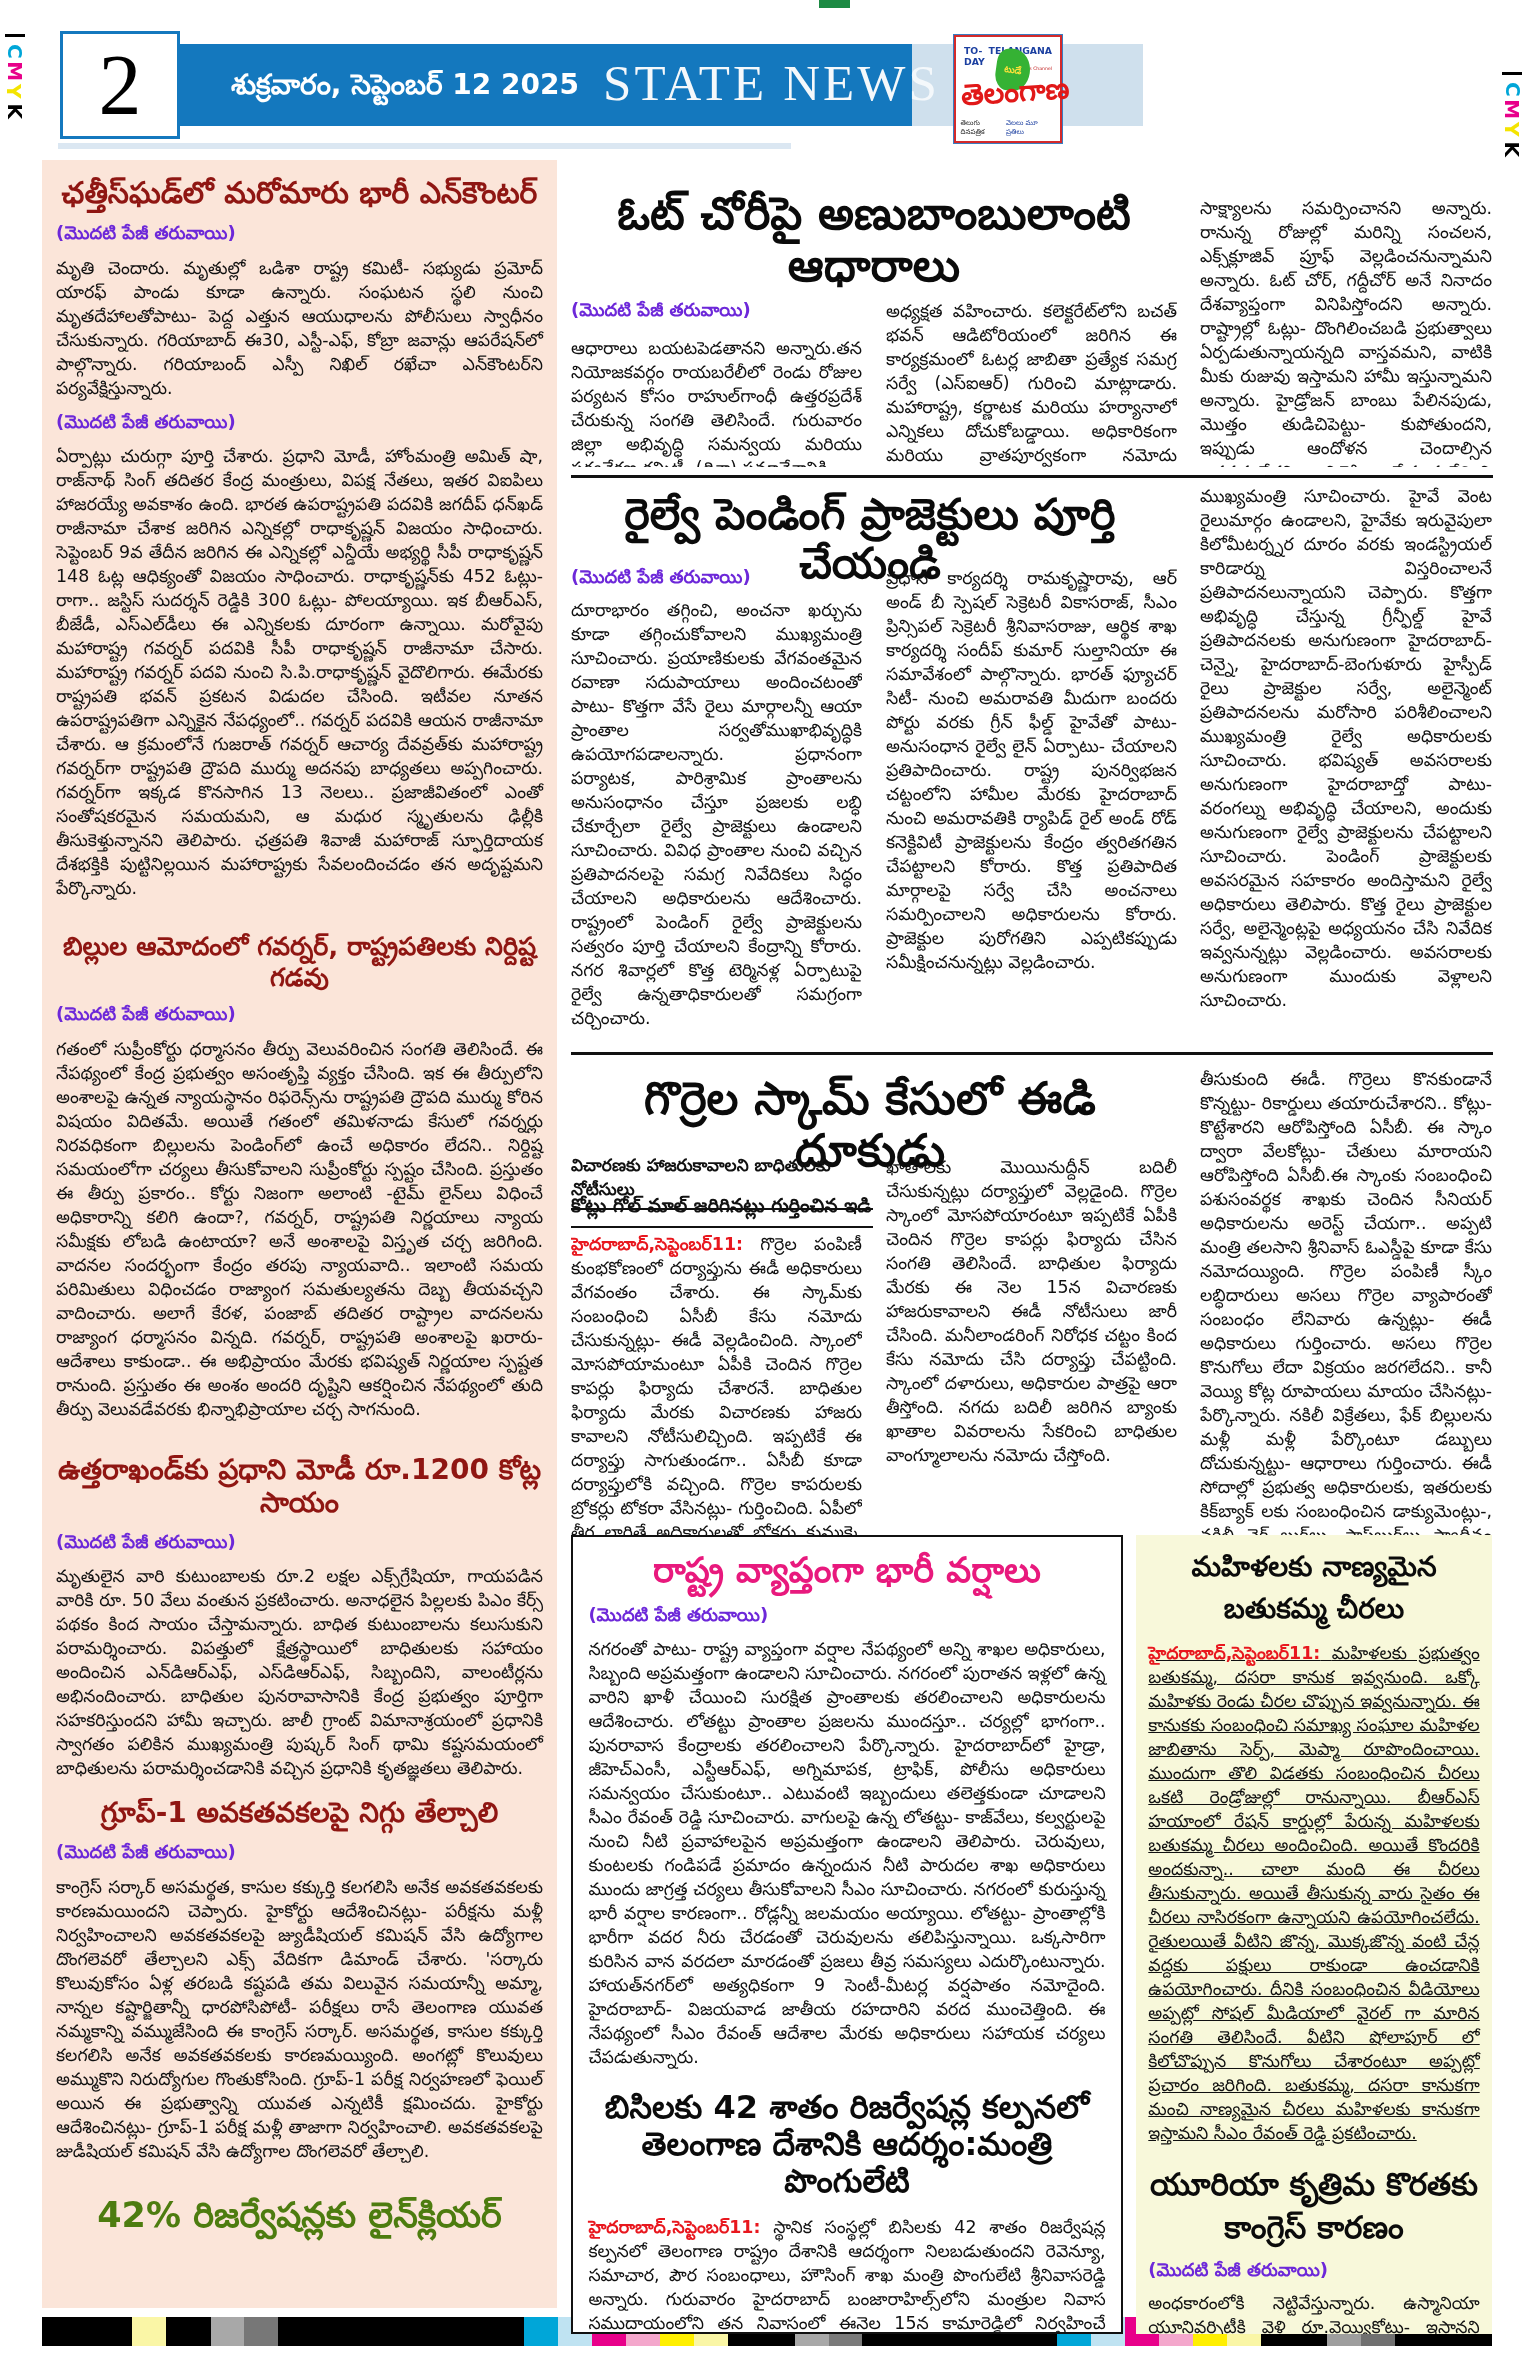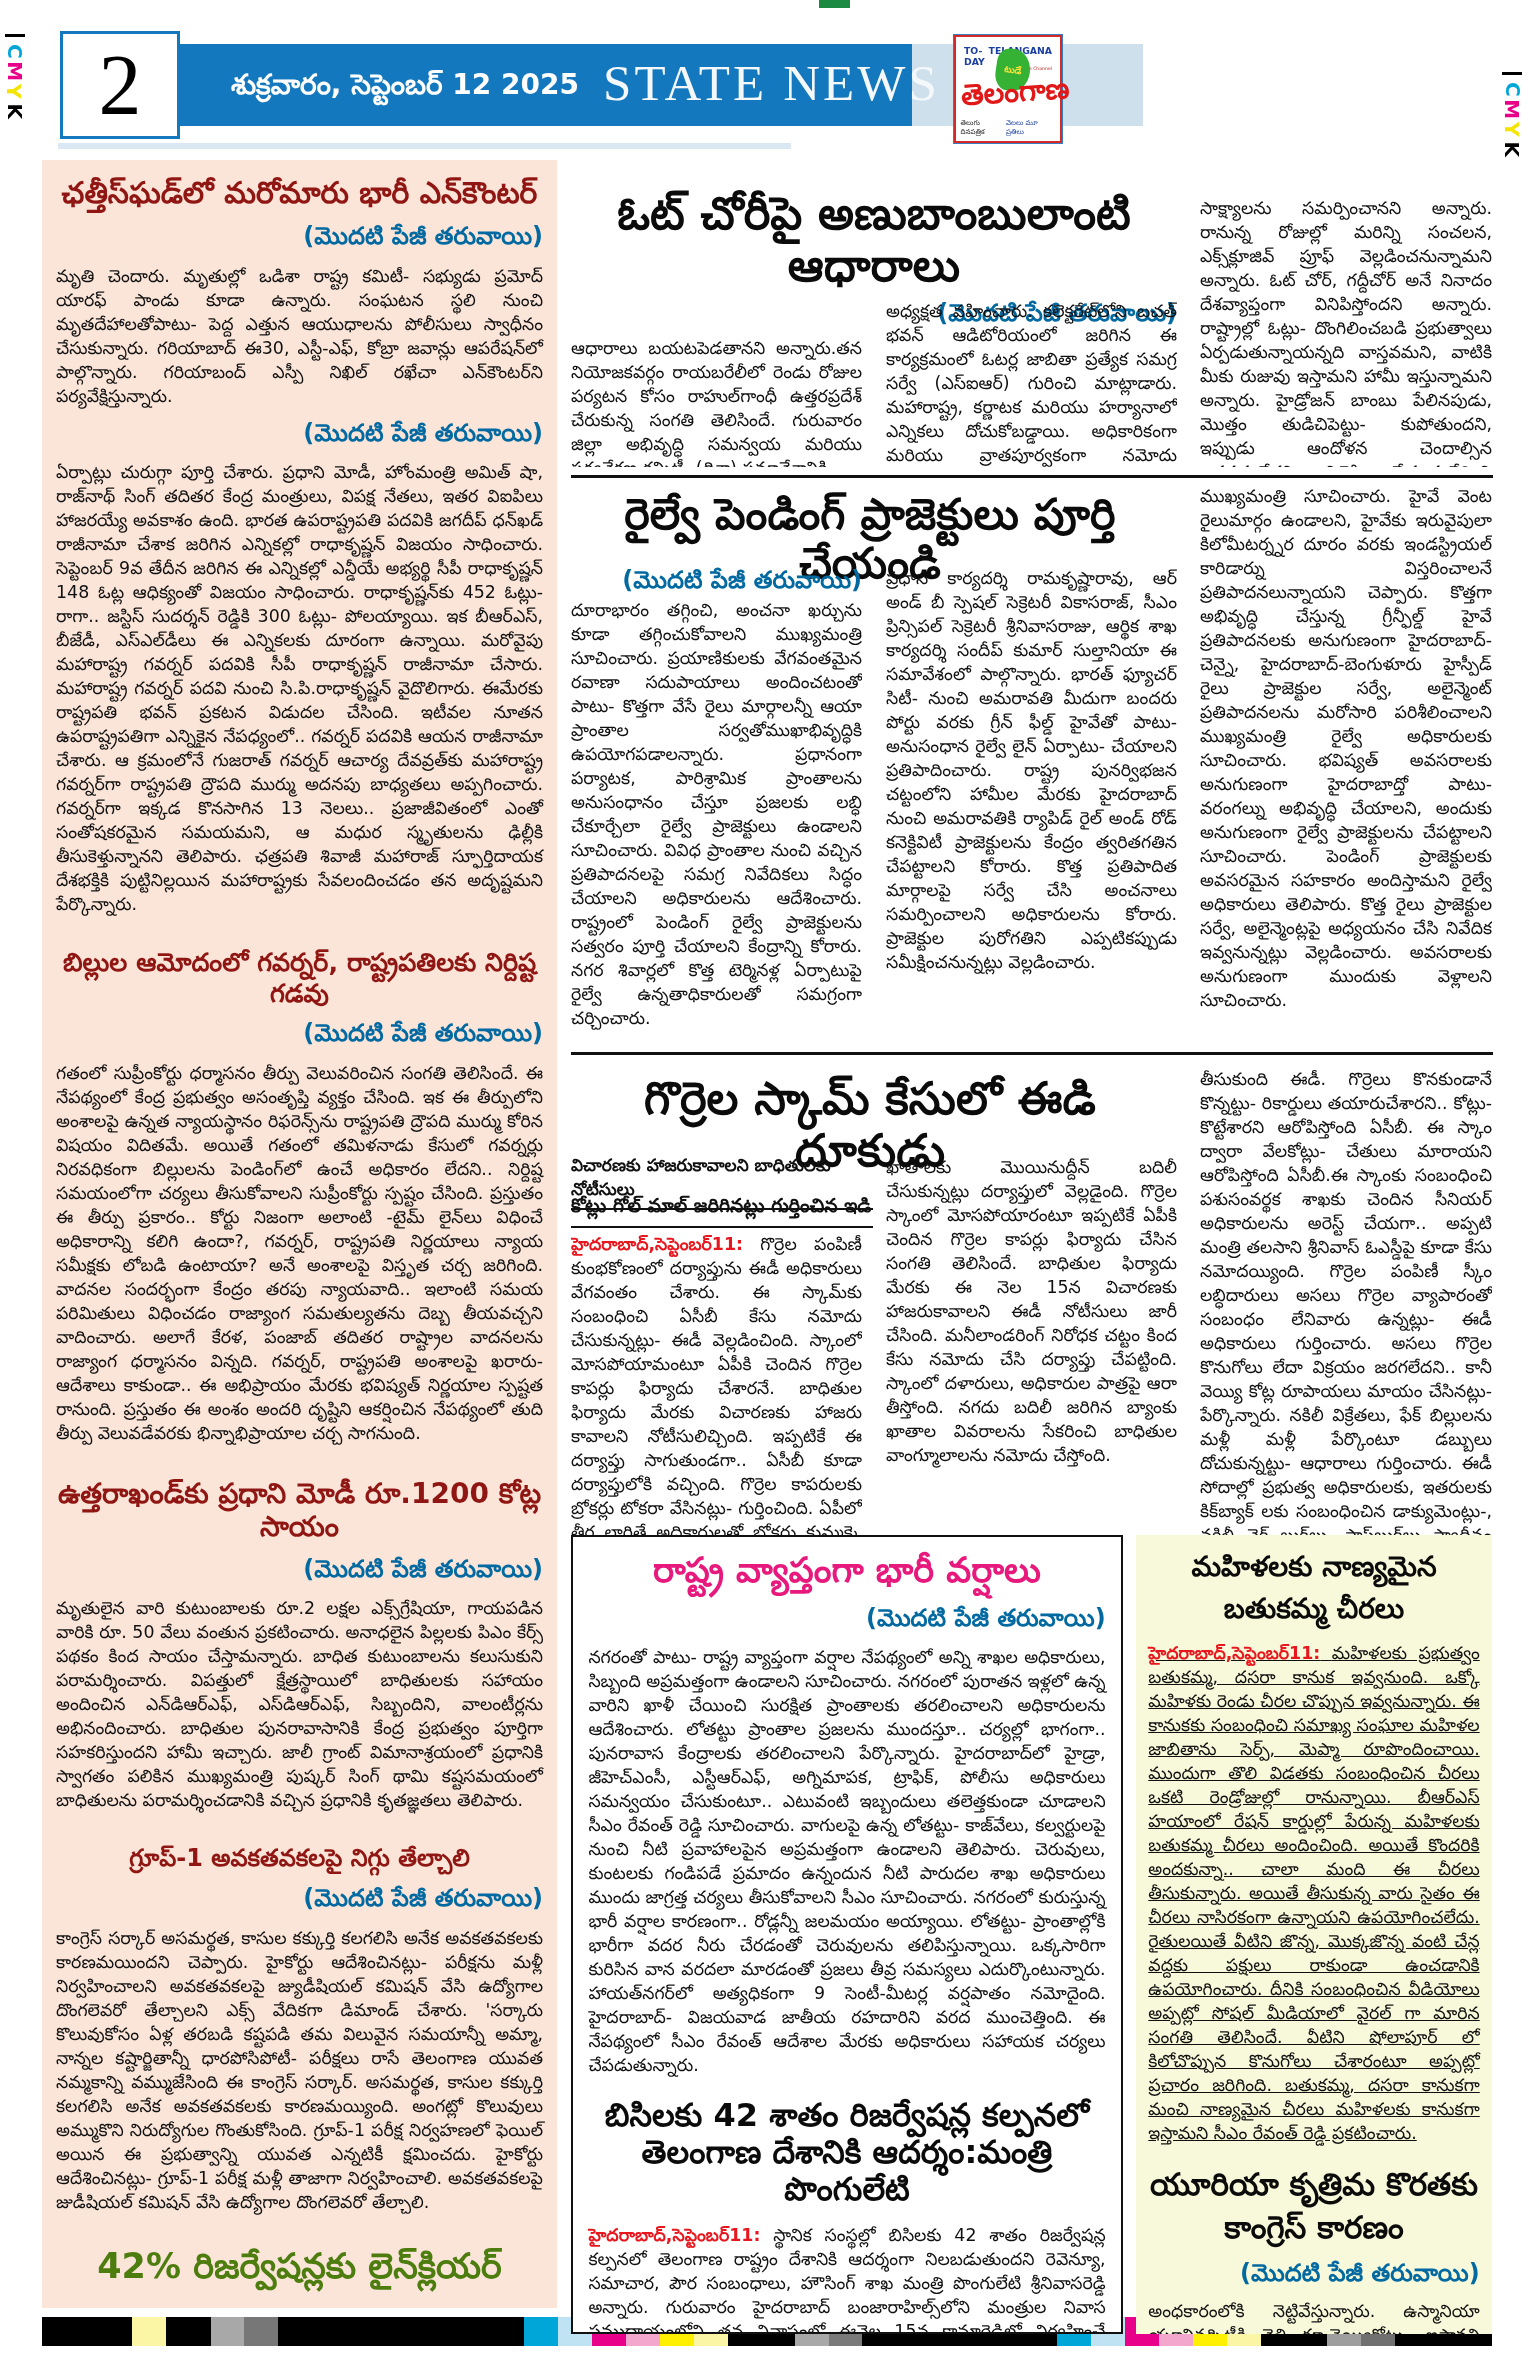--- a/index.html
+++ b/index.html
@@ -29,21 +29,21 @@
   .logo-row{display:flex;justify-content:space-between;font-size:9.3px;font-weight:bold;color:#1b3fa0;}
   .logo-tag{text-align:right;font-size:4.6px;color:#c02020;line-height:1;}
   .logo-map{position:absolute;left:40px;top:12.3px;width:34px;height:42px;background:#35b234;
             border-radius:40% 60% 55% 45%;transform:rotate(8deg);display:flex;align-items:center;justify-content:center;}
   .logo-map span{color:#ffe23a;font-size:9.3px;font-weight:bold;}
   .logo-script{position:absolute;left:4.6px;top:40px;width:96px;text-align:center;color:#e11818;
                font-size:29px;font-weight:bold;line-height:1.1;transform:rotate(-4deg);}
   .logo-bot{position:absolute;left:4.6px;bottom:3.9px;width:97px;display:flex;justify-content:space-between;font-size:7px;}
   .logo-bot .l{color:#222;} .logo-bot .r{color:#1b3fa0;}
   
-  .sub{font-weight:bold;font-size:24px;text-align:right;color:#0369a1;}
+  .sub{font-weight:bold;font-size:18px;text-align:left;color:#6d28d9;}
   .body-t{font-size:17.4px;line-height:24px;text-align:justify;color:#101010;}
   .dl{color:#e8171e;font-weight:bold;}
   
   .leftcol{position:absolute;left:42px;top:160px;width:515px;height:2148px;background:#fbe5d9;
            box-sizing:border-box;padding:10.8px 14px;overflow:hidden;}
   .lhl{color:#8f1612;font-weight:bold;text-align:center;line-height:1.2;}
   .lhl.black{color:#4d7c0f;}
   
   #mid{position:absolute;left:571px;top:150px;width:922px;height:2198px;margin-top:32px;}
   .abs{position:absolute;box-sizing:border-box;overflow:hidden;}
@@ -137,21 +137,21 @@
     <div class="body-t">ఏర్పాట్లు చురుగ్గా పూర్తి చేశారు. ప్రధాని మోడీ, హోంమంత్రి అమిత్ షా, రాజ్‌నాథ్ సింగ్ తదితర కేంద్ర మంత్రులు, విపక్ష నేతలు, ఇతర విఐపిలు హాజరయ్యే అవకాశం ఉంది. భారత ఉపరాష్ట్రపతి పదవికి జగదీప్ ధన్‌ఖడ్ రాజీనామా చేశాక జరిగిన ఎన్నికల్లో రాధాకృష్ణన్ విజయం సాధించారు. సెప్టెంబర్ 9వ తేదీన జరిగిన ఈ ఎన్నికల్లో ఎన్డీయే అభ్యర్థి సీపీ రాధాకృష్ణన్ 148 ఓట్ల ఆధిక్యంతో విజయం సాధించారు. రాధాకృష్ణన్‌కు 452 ఓట్లు- రాగా.. జస్టిస్ సుదర్శన్ రెడ్డికి 300 ఓట్లు- పోలయ్యాయి. ఇక బీఆర్ఎస్, బీజేడీ, ఎస్ఎల్‌డీలు ఈ ఎన్నికలకు దూరంగా ఉన్నాయి. మరోవైపు మహారాష్ట్ర గవర్నర్ పదవికి సీపీ రాధాకృష్ణన్ రాజీనామా చేసారు. మహారాష్ట్ర గవర్నర్ పదవి నుంచి సి.పి.రాధాకృష్ణన్ వైదొలిగారు. ఈమేరకు రాష్ట్రపతి భవన్ ప్రకటన విడుదల చేసింది. ఇటీవల నూతన ఉపరాష్ట్రపతిగా ఎన్నికైన నేపధ్యంలో.. గవర్నర్ పదవికి ఆయన రాజీనామా చేశారు. ఆ క్రమంలోనే గుజరాత్ గవర్నర్ ఆచార్య దేవవ్రత్‌కు మహారాష్ట్ర గవర్నర్‌గా రాష్ట్రపతి ద్రౌపది ముర్ము అదనపు బాధ్యతలు అప్పగించారు. గవర్నర్‌గా ఇక్కడ కొనసాగిన 13 నెలలు.. ప్రజాజీవితంలో ఎంతో సంతోషకరమైన సమయమని, ఆ మధుర స్మృతులను ఢిల్లీకి తీసుకెళ్తున్నానని తెలిపారు. ఛత్రపతి శివాజీ మహారాజ్ స్ఫూర్తిదాయక దేశభక్తికి పుట్టినిల్లయిన మహారాష్ట్రకు సేవలందించడం తన అదృష్టమని పేర్కొన్నారు.</div>
 
     <div class="lhl" style="font-size:25.4px;margin-top:31px;">బిల్లుల ఆమోదంలో గవర్నర్, రాష్ట్రపతిలకు నిర్దిష్ట గడవు</div>
     <div class="sub" style="margin:10.8px 0 7.7px;">(మొదటి పేజీ తరువాయి)</div>
     <div class="body-t">గతంలో సుప్రీంకోర్టు ధర్మాసనం తీర్పు వెలువరించిన సంగతి తెలిసిందే. ఈ నేపథ్యంలో కేంద్ర ప్రభుత్వం అసంతృప్తి వ్యక్తం చేసింది. ఇక ఈ తీర్పులోని అంశాలపై ఉన్నత న్యాయస్థానం రిఫరెన్స్‌ను రాష్ట్రపతి ద్రౌపది ముర్ము కోరిన విషయం విదితమే. అయితే గతంలో తమిళనాడు కేసులో గవర్నర్లు నిరవధికంగా బిల్లులను పెండింగ్‌లో ఉంచే అధికారం లేదని.. నిర్దిష్ట సమయంలోగా చర్యలు తీసుకోవాలని సుప్రీంకోర్టు స్పష్టం చేసింది. ప్రస్తుతం ఈ తీర్పు ప్రకారం.. కోర్టు నిజంగా అలాంటి -టైమ్ లైన్‌లు విధించే అధికారాన్ని కలిగి ఉందా?, గవర్నర్, రాష్ట్రపతి నిర్ణయాలు న్యాయ సమీక్షకు లోబడి ఉంటాయా? అనే అంశాలపై విస్తృత చర్చ జరిగింది. వాదనల సందర్భంగా కేంద్రం తరపు న్యాయవాది.. ఇలాంటి సమయ పరిమితులు విధించడం రాజ్యాంగ సమతుల్యతను దెబ్బ తీయవచ్చని వాదించారు. అలాగే కేరళ, పంజాబ్ తదితర రాష్ట్రాల వాదనలను రాజ్యాంగ ధర్మాసనం విన్నది. గవర్నర్, రాష్ట్రపతి అంశాలపై ఖరారు- ఆదేశాలు కాకుండా.. ఈ అభిప్రాయం మేరకు భవిష్యత్ నిర్ణయాల స్పష్టత రానుంది. ప్రస్తుతం ఈ అంశం అందరి దృష్టిని ఆకర్షించిన నేపథ్యంలో తుది తీర్పు వెలువడేవరకు భిన్నాభిప్రాయాల చర్చ సాగనుంది.</div>
 
     <div class="lhl" style="font-size:28px;margin-top:32px;">ఉత్తరాఖండ్‌కు ప్రధాని మోడీ రూ.1200 కోట్ల సాయం</div>
     <div class="sub" style="margin:10.8px 0 7.7px;">(మొదటి పేజీ తరువాయి)</div>
     <div class="body-t">మృతులైన వారి కుటుంబాలకు రూ.2 లక్షల ఎక్స్‌గ్రేషియా, గాయపడిన వారికి రూ. 50 వేలు వంతున ప్రకటించారు. అనాధలైన పిల్లలకు పిఎం కేర్స్ పథకం కింద సాయం చేస్తామన్నారు. బాధిత కుటుంబాలను కలుసుకుని పరామర్శించారు. విపత్తులో క్షేత్రస్థాయిలో బాధితులకు సహాయం అందించిన ఎన్‌డిఆర్‌ఎఫ్, ఎస్‌డిఆర్‌ఎఫ్, సిబ్బందిని, వాలంటీర్లను అభినందించారు. బాధితుల పునరావాసానికి కేంద్ర ప్రభుత్వం పూర్తిగా సహకరిస్తుందని హామీ ఇచ్చారు. జాలీ గ్రాంట్ విమానాశ్రయంలో ప్రధానికి స్వాగతం పలికిన ముఖ్యమంత్రి పుష్కర్ సింగ్ థామి కష్టసమయంలో బాధితులను పరామర్శించడానికి వచ్చిన ప్రధానికి కృతజ్ఞతలు తెలిపారు.</div>
 
-    <div class="lhl" style="font-size:24px;margin-top:32px;">గ్రూప్-1 అవకతవకలపై నిగ్గు తేల్చాలి</div>
+    <div class="lhl" style="font-size:28px;margin-top:16px;">గ్రూప్-1 అవకతవకలపై నిగ్గు తేల్చాలి</div>
     <div class="sub" style="margin:10.8px 0 7.7px;">(మొదటి పేజీ తరువాయి)</div>
     <div class="body-t">కాంగ్రెస్ సర్కార్ అసమర్థత, కాసుల కక్కుర్తి కలగలిసి అనేక అవకతవకలకు కారణమయిందని చెప్పారు. హైకోర్టు ఆదేశించినట్లు- పరీక్షను మళ్లీ నిర్వహించాలని అవకతవకలపై జ్యుడీషియల్ కమిషన్ వేసి ఉద్యోగాల దొంగలెవరో తేల్చాలని ఎక్స్ వేదికగా డిమాండ్ చేశారు. 'సర్కారు కొలువుకోసం ఏళ్ల తరబడి కష్టపడి తమ విలువైన సమయాన్నీ అమ్మా, నాన్నల కష్టార్జితాన్నీ ధారపోసిపోటీ- పరీక్షలు రాసే తెలంగాణ యువత నమ్మకాన్ని వమ్ముజేసింది ఈ కాంగ్రెస్ సర్కార్. అసమర్థత, కాసుల కక్కుర్తి కలగలిసి అనేక అవకతవకలకు కారణమయ్యింది. అంగట్లో కొలువులు అమ్ముకొని నిరుద్యోగుల గొంతుకోసింది. గ్రూప్-1 పరీక్ష నిర్వహణలో ఫెయిల్ అయిన ఈ ప్రభుత్వాన్ని యువత ఎన్నటికీ క్షమించదు. హైకోర్టు ఆదేశించినట్లు- గ్రూప్-1 పరీక్ష మళ్లీ తాజాగా నిర్వహించాలి. అవకతవకలపై జుడీషియల్ కమిషన్ వేసి ఉద్యోగాల దొంగలెవరో తేల్చాలి.</div>
 
     <div class="lhl black" style="font-size:35px;margin-top:31px;">42% రిజర్వేషన్లకు లైన్‌క్లియర్</div>
 
   </div>
 
   <div id="mid">
 
     <div class="abs bighl" style="left:0;top:6.2px;width:606px;font-size:45px;">ఓట్ చోరీపై అణుబాంబులాంటి ఆధారాలు</div>

